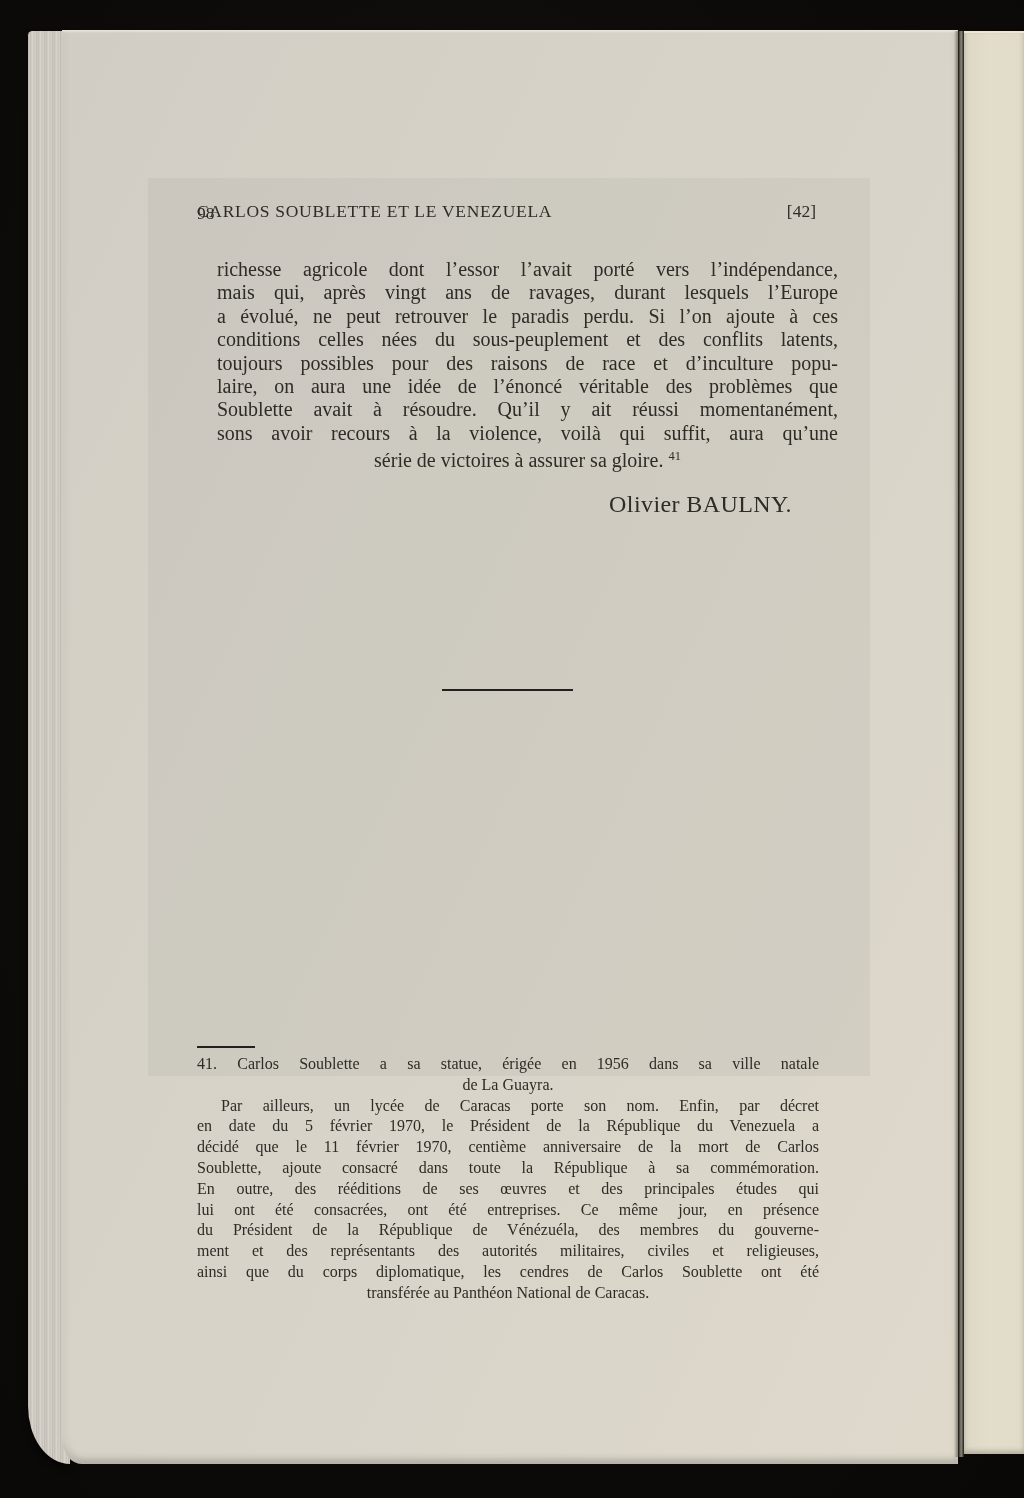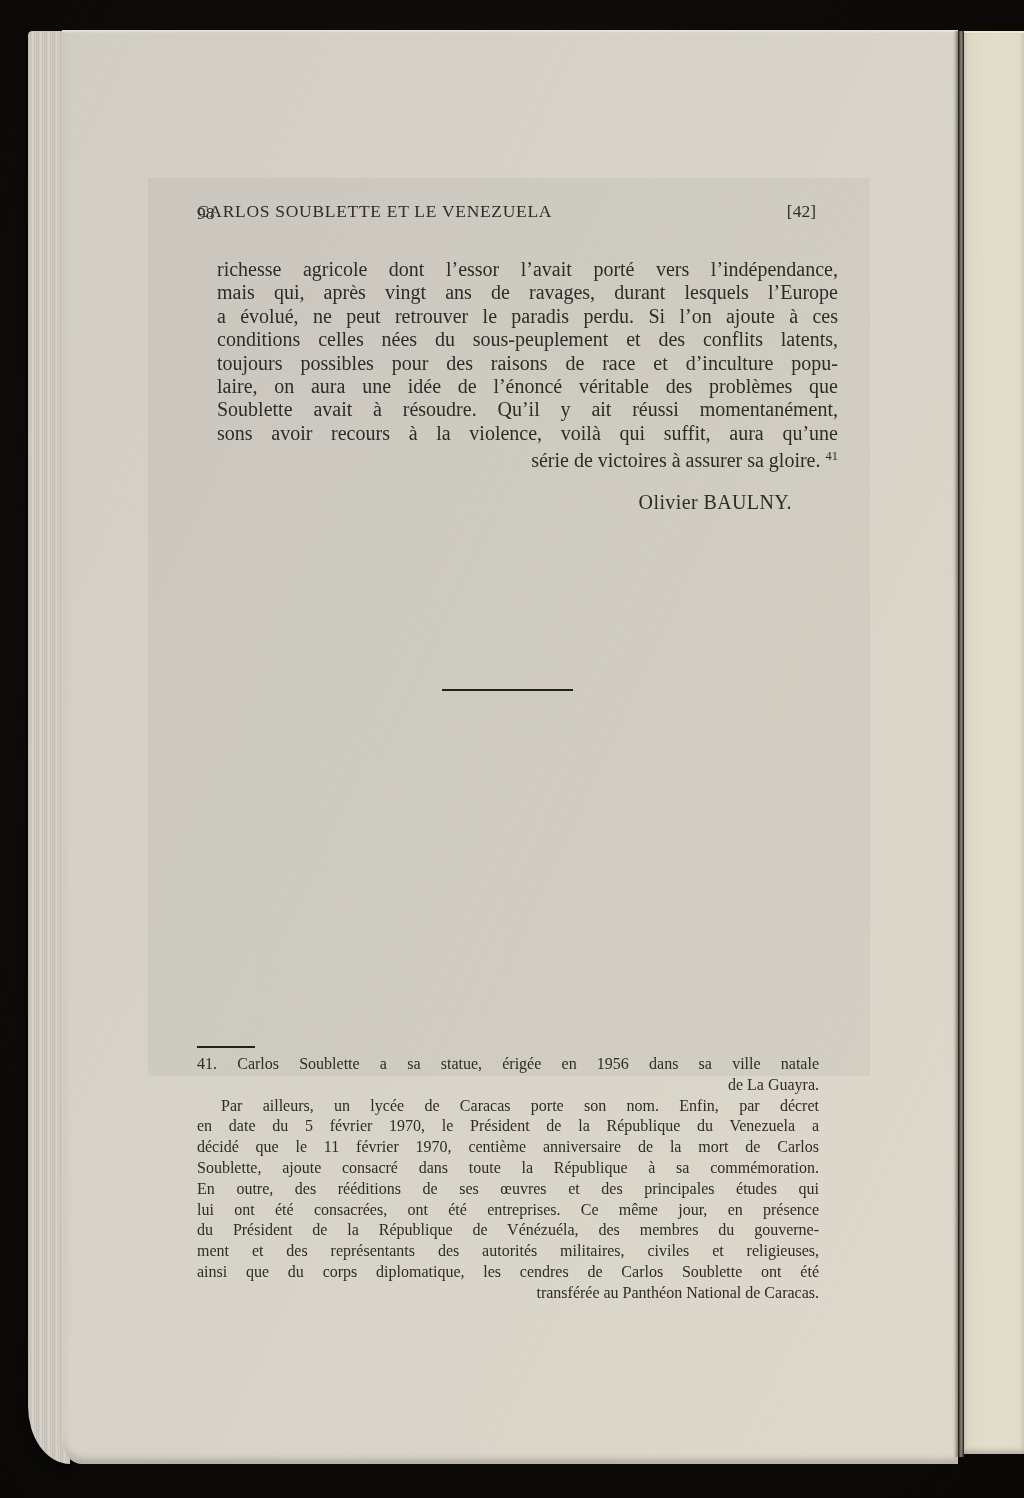--- a/index.html
+++ b/index.html
@@ -57,24 +57,24 @@
     position: absolute; left: 135px; top: 0; width: 621px; height: 1434px;
     color: #2e2c27;
   }
   .pg-header { position: absolute; top: 171px; left: 0; width: 100%; height: 24px; font-size: 17.5px; }
   .pg-no   { position: absolute; left: 0; top: 2px; }
   .run-ttl { display: block; width: 100%; text-align: left; letter-spacing: 0.7px; }
   .col-ref { position: absolute; right: 2px; top: 0; }
 
   .body-par { position: absolute; top: 228px; left: 0; width: 621px; font-size: 20px; line-height: 23.4px; margin-left: 20px; }
   .jl { text-align: justify; text-align-last: justify; }
-  .ll { text-align: right; }
+  .ll { text-align: center; }
   .fnref-sup { font-size: 12.5px; vertical-align: 7px; margin-left: 5px; }
 
-  .signature { position: absolute; top: 461px; right: 26px; font-size: 20px; letter-spacing: 0.4px; }
+  .signature { position: absolute; top: 461px; right: 26px; font-size: 24px; letter-spacing: 0.4px; }
 
   .divider { position: absolute; top: 659px; left: 245px; width: 131px; height: 0;
              border-top: 2px solid #23211d; }
 
   .fn-rule { position: absolute; top: 1016px; left: 0; width: 58px; height: 0;
              border-top: 2px solid #23211d; }
 
   .footnotes { position: absolute; top: 1024px; left: 0; width: 622px; font-size: 16px; line-height: 20.8px; }
   .indent { text-indent: 24px; }
   .fn-par2 { margin-top: 0; }

